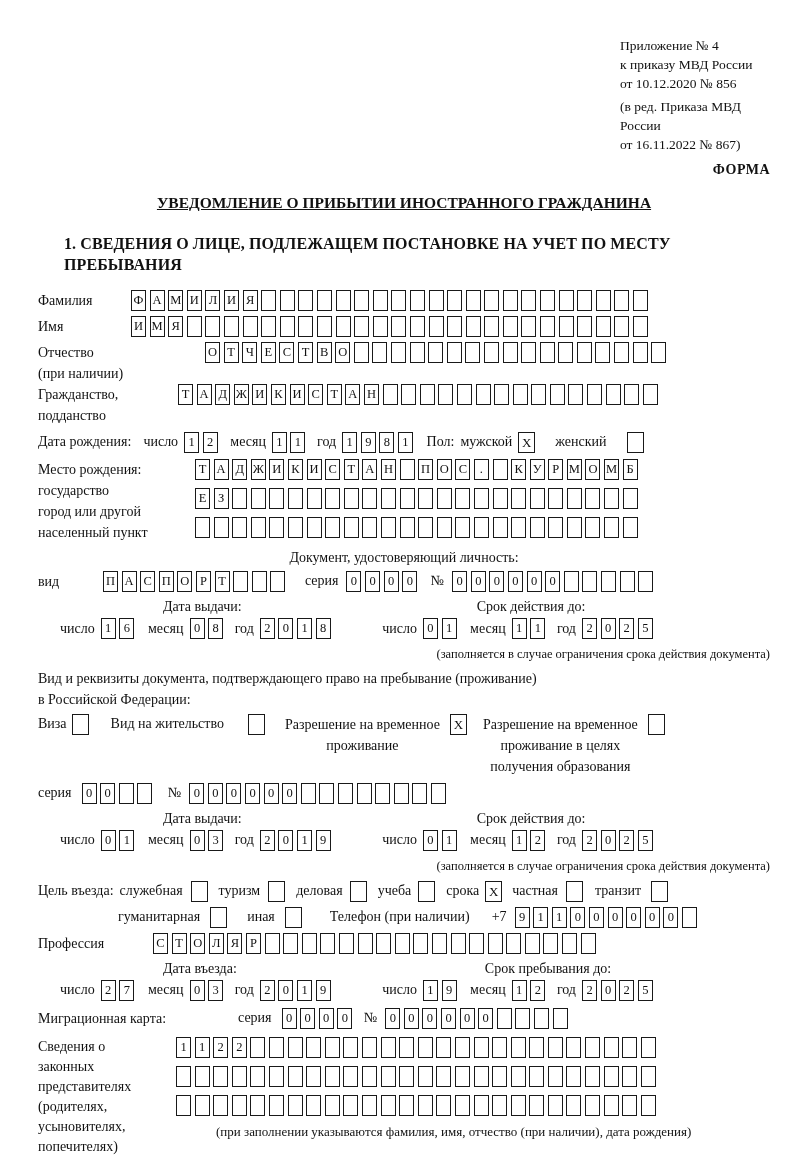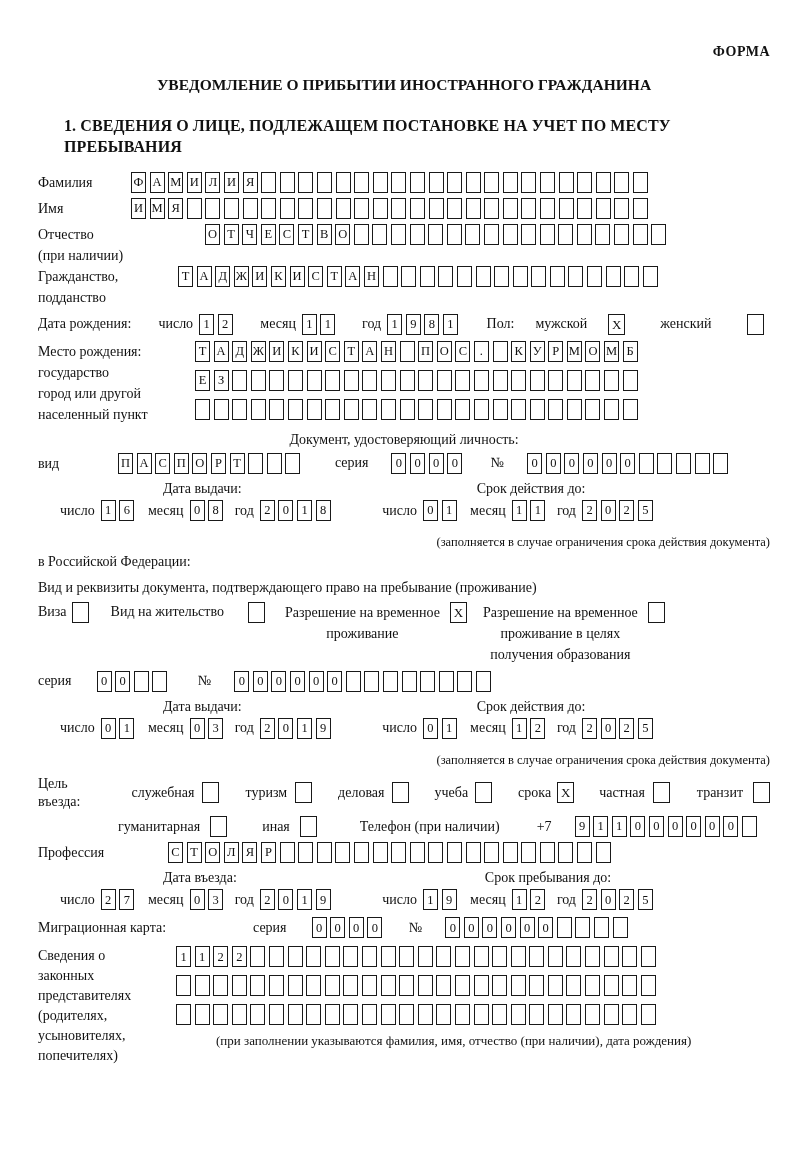--- a/index.html
+++ b/index.html
@@ -8,56 +8,65 @@
     width: 800px; height: 1163px; background: #ffffff; color: #111;
     font-family: "Liberation Serif", "DejaVu Serif", serif;
     font-size: 14px; line-height: 1.3;
   }
   .page { position: relative; width: 800px; height: 1163px; padding: 36px 30px 0 38px; overflow: hidden; }
 
   .appendix { margin-left: 582px; font-size: 13.5px; line-height: 19px; }
   .appendix .rev { margin-top: 4px; }
   .forma { font-weight: bold; text-align: right; margin-top: 7px; font-size: 14px; letter-spacing: .5px; }
 
-  .title { text-align: center; font-weight: bold; font-size: 15.5px; line-height: 21px; margin-top: 13px; }
+  .title { text-align: center; font-weight: bold; font-size: 15.5px; line-height: 21px; margin-top: 13px; text-decoration: underline; }
   .blank-line { display: inline-block; width: 62px; height: 13px; border-bottom: 2.5px solid #333; margin-left: 14px; }
 
   .sec { font-weight: bold; font-size: 16px; margin-top: 21px; margin-left: 26px; letter-spacing: .1px; }
 
   .row { display: flex; align-items: flex-start; }
-  .vc  { align-items: center; gap: 15px; }
+  .vc  { align-items: center; }
   .lbl { flex: none; line-height: 21px; }
 
   .strip { display: inline-flex; flex-wrap: nowrap; }
   .cell {
     flex: none; display: inline-flex; align-items: center; justify-content: center;
     width: 15px; height: 21px; border: 1.7px solid #191919; margin-right: 3.6px;
     font-size: 12.5px; line-height: 1;
   }
   .box {
     flex: none; display: inline-flex; align-items: center; justify-content: center;
     width: 17px; height: 21px; border: 1.7px solid #191919; font-size: 13px; line-height: 1;
   }
   .stripcol .strip { display: flex; margin-bottom: 8px; }
 
   .subhead { text-align: center; font-weight: normal; margin-top: 3px; font-size: 14px; }
   .hdrrow { display: flex; margin-top: 6px; }
   .daterow { display: flex; align-items: center; margin-top: 2px; }
   .dg { display: inline-flex; align-items: center; }
   .dg .t { margin-right: 6px; }
-  .note { text-align: right; font-size: 12.5px; line-height: 15px; margin-top: 14px; }
+  .note { text-align: right; font-size: 12.5px; line-height: 15px; margin-top: 8px; }
   .grp { display: inline-flex; align-items: center; }
   .optlabel { text-align: center; line-height: 21px; }
   .footnote { font-size: 13px; margin-top: 4px; padding-left: 40px; }
 </style>
 </head>
 <body>
 
 <div class="page">
 
+  <div class="appendix">
+    <div>Приложение № 4</div>
+    <div>к приказу МВД России</div>
+    <div>от 10.12.2020 № 856</div>
+    <div class="rev">
+      <div>(в ред. Приказа МВД России</div>
+      <div>от 16.11.2022 № 867)</div>
+    </div>
+  </div>
   <div class="forma">ФОРМА</div>
 
   <div class="title">
     <div>УВЕДОМЛЕНИЕ О ПРИБЫТИИ ИНОСТРАННОГО ГРАЖДАНИНА</div>
   </div>
 
   <div class="sec">1. СВЕДЕНИЯ О ЛИЦЕ, ПОДЛЕЖАЩЕМ ПОСТАНОВКЕ НА УЧЕТ ПО МЕСТУ ПРЕБЫВАНИЯ</div>
 
   <div class="row" style="margin-top:14px">
     <span class="lbl" style="width:93px">Фамилия</span>
@@ -403,22 +412,22 @@
         <span class="strip">
           <span class="cell">2</span>
           <span class="cell">0</span>
           <span class="cell">2</span>
           <span class="cell">5</span>
         </span>
       </span>
   </div>
   <div class="note">(заполняется в случае ограничения срока действия документа)</div>
 
+  <div style="margin-top:8px">Вид и реквизиты документа, подтверждающего право на пребывание (проживание)</div>
   <div style="margin-top:3px">в Российской Федерации:</div>
-  <div style="margin-top:8px">Вид и реквизиты документа, подтверждающего право на пребывание (проживание)</div>
 
   <div class="row" style="margin-top:4px">
     <span class="grp">
       <span>Виза</span>
         <span class="box" style="margin-left:5px"></span>
     </span>
     <span class="grp" style="margin-left:22px">
       <span>Вид на жительство</span>
         <span class="box" style="margin-left:24px"></span>
     </span>

